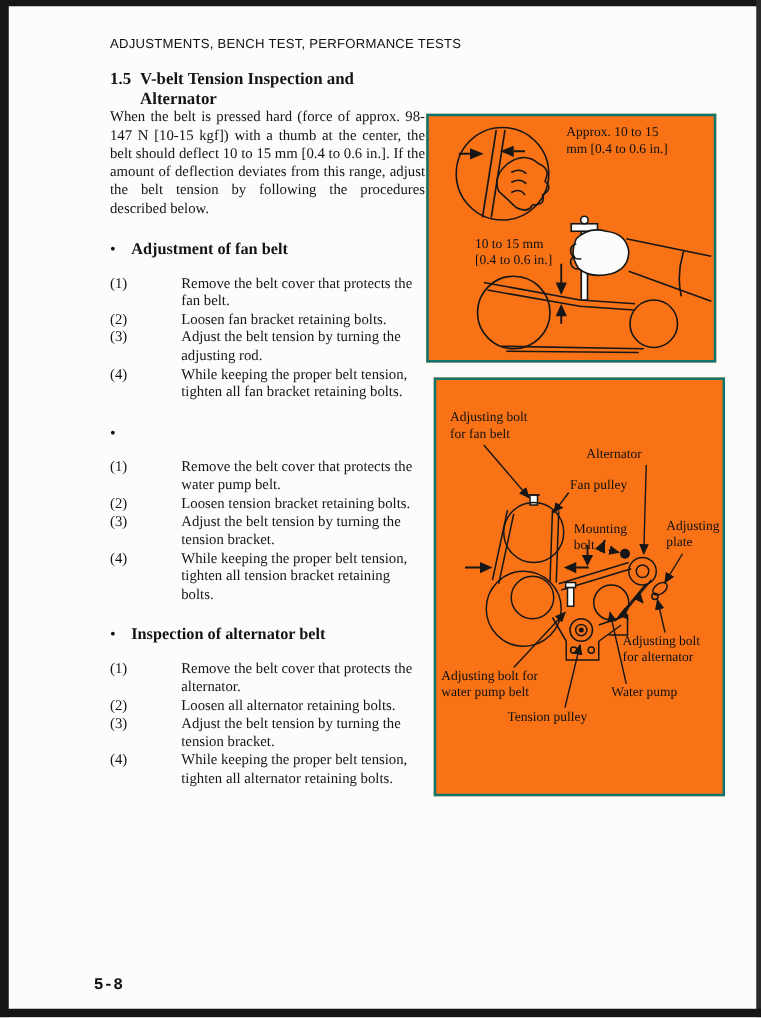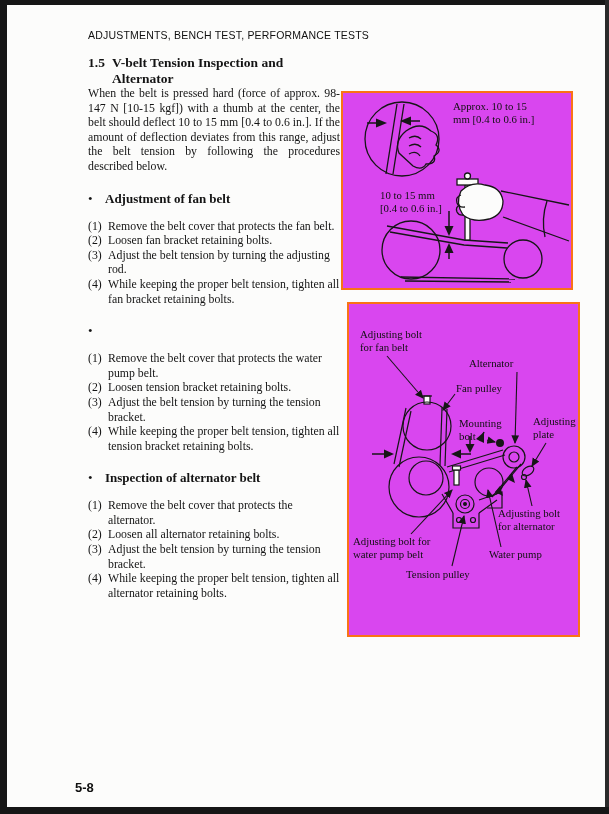--- a/index.html
+++ b/index.html
@@ -26,36 +26,36 @@
 
   .intro{font-size:11.8px;line-height:14.6px;text-align:justify;}
   .intro p{margin:0;}
 
   .sub-heading{display:flex;margin-top:17px;margin-bottom:13px;font-weight:bold;font-size:13px;line-height:15px;}
   .sub-heading .bullet{width:17px;flex:none;font-weight:normal;}
 
   .steps{font-size:11.8px;line-height:14.6px;}
   .step{display:flex;}
   .step-num{width:20px;flex:none;}
-  .step-text{flex:1;}
+  .step-text{flex:1;margin-left:37px;}
 
   .figure{
-    position:absolute;background:#d946ef;border:2px solid #f97316;font-family:Liberation Serif, serif;
+    position:absolute;background:#f97316;border:2px solid #0f766e;font-family:Liberation Serif, serif;
   }
   .fig1{left:341px;top:91px;width:228px;height:195px;}
   .fig2{left:347px;top:302px;width:229px;height:331px;}
   .figure svg{position:absolute;left:0;top:0;}
   .fig-label{
     position:absolute;font-size:10.8px;line-height:12.6px;color:#101010;
     white-space:nowrap;
   }
 
   .page-number{
     position:absolute;left:75px;top:780px;
-    font-family:Liberation Sans, sans-serif;font-size:13px;font-weight:bold;color:#101010;
+    font-family:Liberation Mono, monospace;font-size:13px;font-weight:bold;color:#101010;
   }
 </style>
 </head>
 <body>
 
 <div class="page">
   <div class="bar-top"></div>
   <div class="bar-left"></div>
   <div class="bar-right"></div>
   <div class="bar-bottom"></div>

